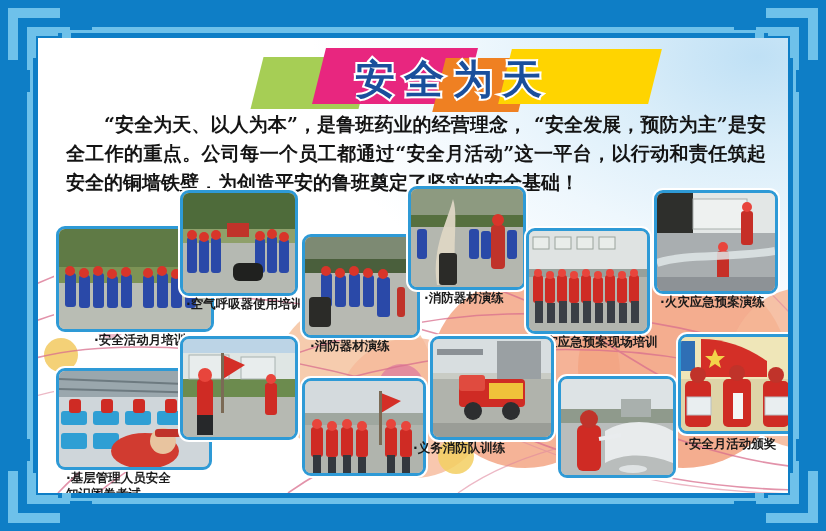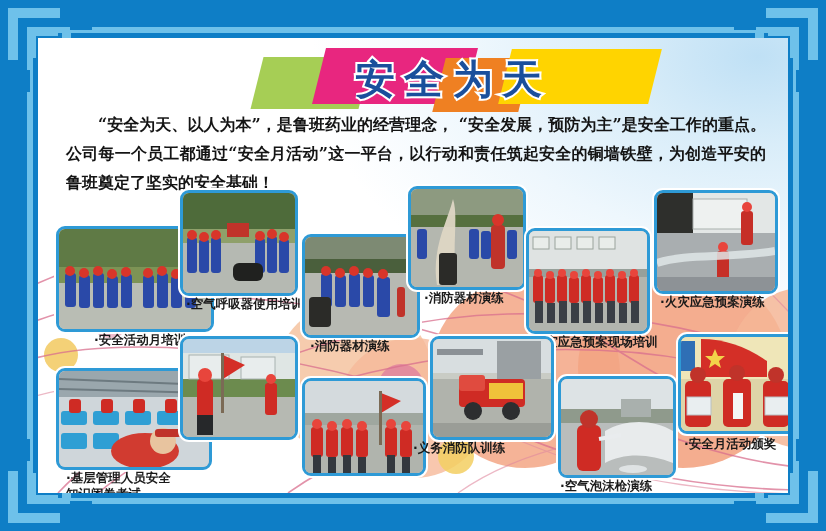--- a/index.html
+++ b/index.html
@@ -73,21 +73,21 @@
     font-size:40px;font-weight:bold;letter-spacing:9px;line-height:52px;
     color:#1a4f9c;
     -webkit-text-stroke:4px #ffffff;
     paint-order:stroke fill;
     font-family:"DejaVu Sans","Liberation Sans",sans-serif;
   }
 
   
   .intro{
     position:absolute;left:28px;top:72px;width:700px;
-    font-size:16px;line-height:29px;color:#141414;
+    font-size:19px;line-height:29px;color:#141414;
     text-align:justify;text-indent:2em;
     font-family:"DejaVu Serif","Liberation Serif",serif;
     font-weight:bold;
   }
 
   
   .photo{
     position:absolute;border:3px solid #2e9ad6;border-radius:9px;
     box-shadow:0 0 0 2px #ffffff;overflow:hidden;background:#9bb0bd;
   }
@@ -493,21 +493,20 @@
         <rect y="30" width="112" height="16" fill="#8f9a8c"></rect>
         <rect y="44" width="112" height="52" fill="#b9bdbc"></rect>
         <rect x="60" y="20" width="30" height="18" fill="#a9b0ad"></rect>
         <path d="M44,52 C64,40 92,40 112,52 L112,84 C88,74 62,74 44,84 Z" fill="#eceff0" opacity="0.92"></path>
         <rect x="16" y="46" width="24" height="46" rx="6" fill="#cf2b24"></rect>
         <circle cx="28" cy="40" r="9" fill="#c0332a"></circle>
         <path d="M38,60 L60,56" stroke="#e9ecee" stroke-width="4" fill="none"></path>
         <ellipse cx="72" cy="90" rx="14" ry="4" fill="#dfe3e4"></ellipse>
       </svg>
     </div>
-    <div class="cap" style="left:522px;top:440px;width:170px;">·空气泡沫枪演练</div>
 
     <div class="photo" style="left:640px;top:296px;width:112px;height:94px;">
       <svg class="ph" viewBox="0 0 112 94" preserveAspectRatio="none">
         <rect width="112" height="94" fill="#e6dfbe"></rect>
         <rect width="112" height="44" fill="#efe6b8"></rect>
         <path d="M20,2 C44,2 66,10 86,24 L86,40 L20,40 Z" fill="#d42f27"></path>
         <g fill="#f2d24a">
           <path d="M34,12 l3,7 7,0 -6,5 2,7 -6,-4 -6,4 2,-7 -6,-5 7,0 z"></path>
         </g>
         <rect x="0" y="4" width="14" height="30" fill="#2f6fb5"></rect>

